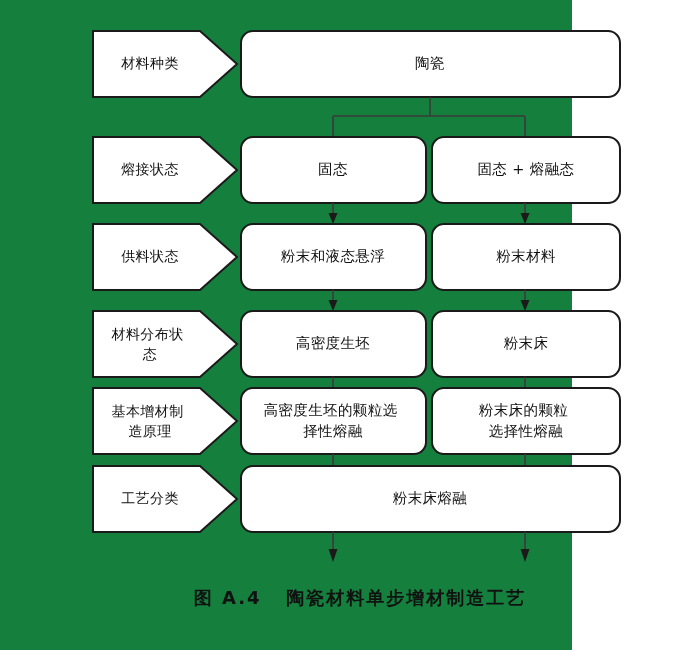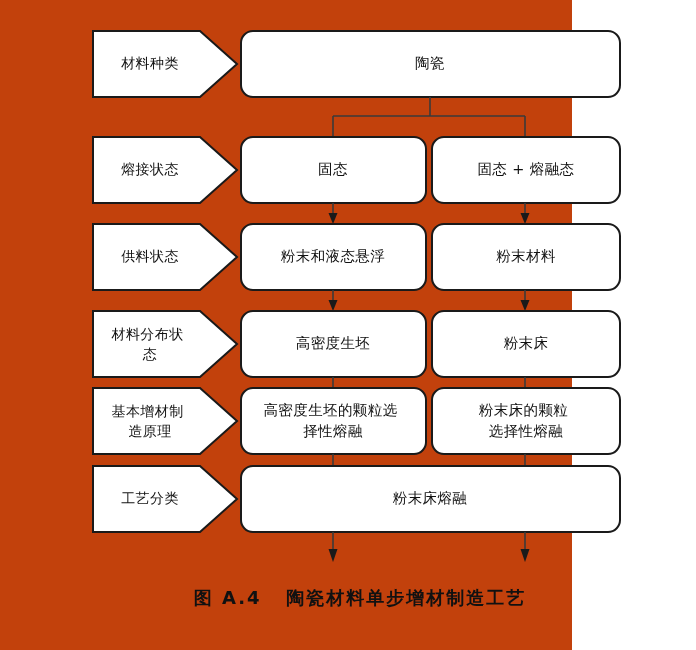--- a/index.html
+++ b/index.html
@@ -10,21 +10,21 @@
   body {
     width: 696px;
     height: 650px;
     overflow: hidden;
     font-family: "DejaVu Sans", "Liberation Sans", sans-serif;
   }
   #figure-root {
     position: relative;
     width: 572px;
     height: 650px;
-    background: #c2410c;
+    background: #15803d;
   }
   svg#flow-svg {
     position: absolute;
     left: 0;
     top: 0;
     width: 696px;
     height: 650px;
     display: block;
   }
   .box-shape {

